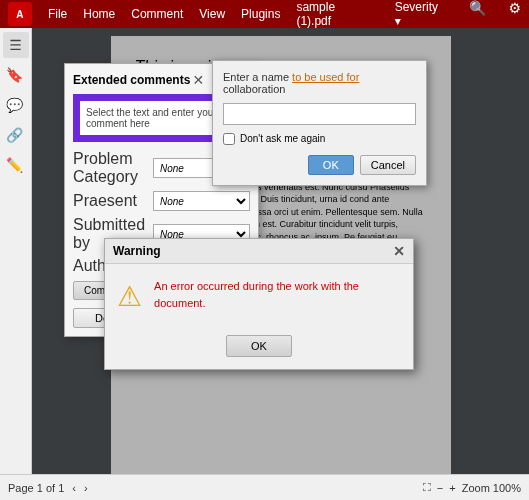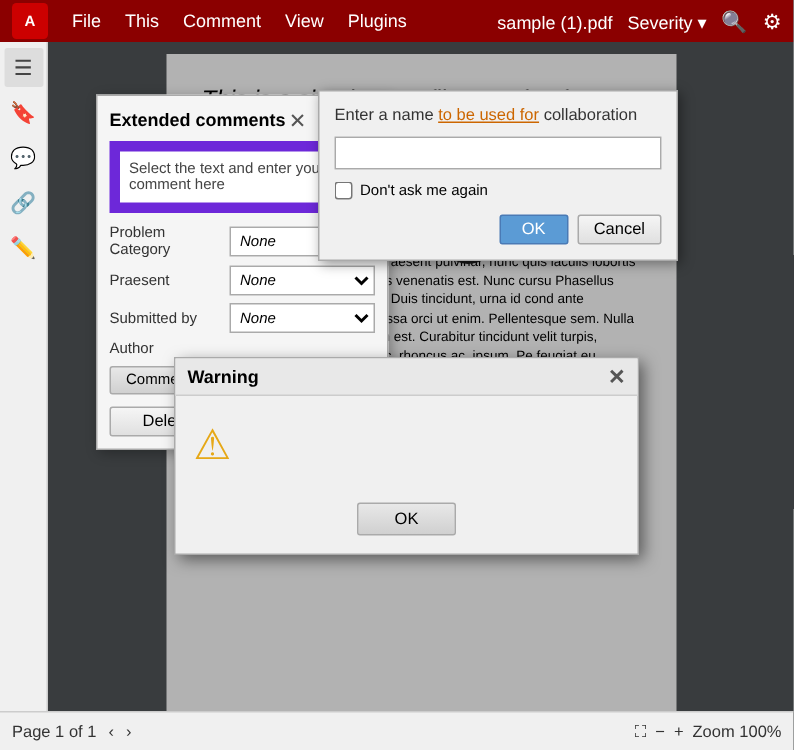--- a/index.html
+++ b/index.html
@@ -20,21 +20,21 @@
       background: #cc0000;
       border-radius: 3px;
       display: flex; align-items: center; justify-content: center;
       color: white; font-weight: bold; font-size: 10px;
     }
     .menu-item {
       font-size: 12px; cursor: pointer; color: white;
     }
     .menu-bar-right {
       margin-left: auto;
-      display: flex; align-items: flex-end; gap: 10px;
+      display: flex; align-items: flex-start; gap: 22px;
     }
     .file-name { font-size: 12px; color: white; }
     .menu-icon { font-size: 14px; cursor: pointer; color: white; }
 
     
     .main-layout {
       display: flex;
       height: calc(500px - 28px - 26px);
     }
 
@@ -141,21 +141,21 @@
       padding: 6px;
       margin-bottom: 8px;
       min-height: 36px;
     }
     .form-row {
       display: flex;
       align-items: center;
       margin-bottom: 5px;
     }
     .form-label {
-      width: 80px; font-size: 10px; color: #333; flex-shrink: 0;
+      width: 80px; font-size: 16px; color: #333; flex-shrink: 0;
     }
     .form-select {
       flex: 1;
       height: 20px;
       font-size: 10px;
       border: 1px solid #aaa;
       background: white;
       padding: 0 2px;
       font-style: italic;
     }
@@ -189,21 +189,21 @@
       border: 1px solid #aaa;
       background: linear-gradient(to bottom, #f5f5f5, #e0e0e0);
       cursor: pointer;
       border-radius: 2px;
     }
 
     
     .collab-dialog {
       position: absolute;
       top: 32px; left: 180px;
-      width: 240px;
+      width: 215px;
       background: #f0f0f0;
       border: 1px solid #aaa;
       box-shadow: 2px 2px 8px rgba(0,0,0,0.4);
       z-index: 30;
       padding: 10px;
     }
     .collab-title {
       font-size: 11px;
       color: #333;
       margin-bottom: 8px;
@@ -212,21 +212,21 @@
     .collab-input {
       width: 100%;
       height: 22px;
       border: 1px solid #aaa;
       background: white;
       font-size: 11px;
       padding: 0 4px;
       margin-bottom: 8px;
     }
     .collab-checkbox-row {
-      display: flex; align-items: center; gap: 5px;
+      display: flex; align-items: flex-start; gap: 5px;
       margin-bottom: 10px;
     }
     .collab-checkbox-row input { width: 12px; height: 12px; }
     .collab-checkbox-label { font-size: 10px; }
     .collab-buttons {
       display: flex; justify-content: flex-end; gap: 6px;
     }
     .btn-ok {
       background: #5b9bd5;
       color: white;
@@ -241,21 +241,21 @@
       border: 1px solid #aaa;
       padding: 3px 10px;
       font-size: 11px;
       cursor: pointer;
       border-radius: 2px;
     }
 
     
     .warning-dialog {
       position: absolute;
-      top: 210px; left: 84px;
+      top: 210px; left: 72px;
       width: 310px;
       background: #f0f0f0;
       border: 1px solid #aaa;
       box-shadow: 3px 3px 10px rgba(0,0,0,0.5);
       z-index: 40;
     }
     .warning-titlebar {
       background: #e8e8e8;
       border-bottom: 1px solid #ccc;
       padding: 4px 8px;
@@ -308,21 +308,21 @@
     }
   </style>
 </head>
 <body>
 
 <div class="menu-bar">
   <div class="menu-bar-logo">
     <span>A</span>
   </div>
   <span class="menu-item">File</span>
-  <span class="menu-item">This</span>
+  <span class="menu-item">Home</span>
   <span class="menu-item">Comment</span>
   <span class="menu-item">View</span>
   <span class="menu-item">Plugins</span>
   <div class="menu-bar-right">
     <span class="file-name">sample (1).pdf</span>
     <span class="menu-item">Severity ▾</span>
     <span class="menu-icon">🔍</span>
     <span class="menu-icon">⚙</span>
   </div>
 </div>
@@ -408,20 +408,21 @@
     </div>
 
     <div class="warning-dialog">
       <div class="warning-titlebar">
         <span>Warning</span>
         <span class="warning-close">✕</span>
       </div>
       <div class="warning-body">
         <div class="warning-icon">⚠</div>
         <div>
+          <div class="warning-text">An error occurred during the work with the document.</div>
         </div>
       </div>
       <div class="warning-footer">
         <button class="btn-ok-warn">OK</button>
       </div>
     </div>
 
   </div>
 </div>
 

